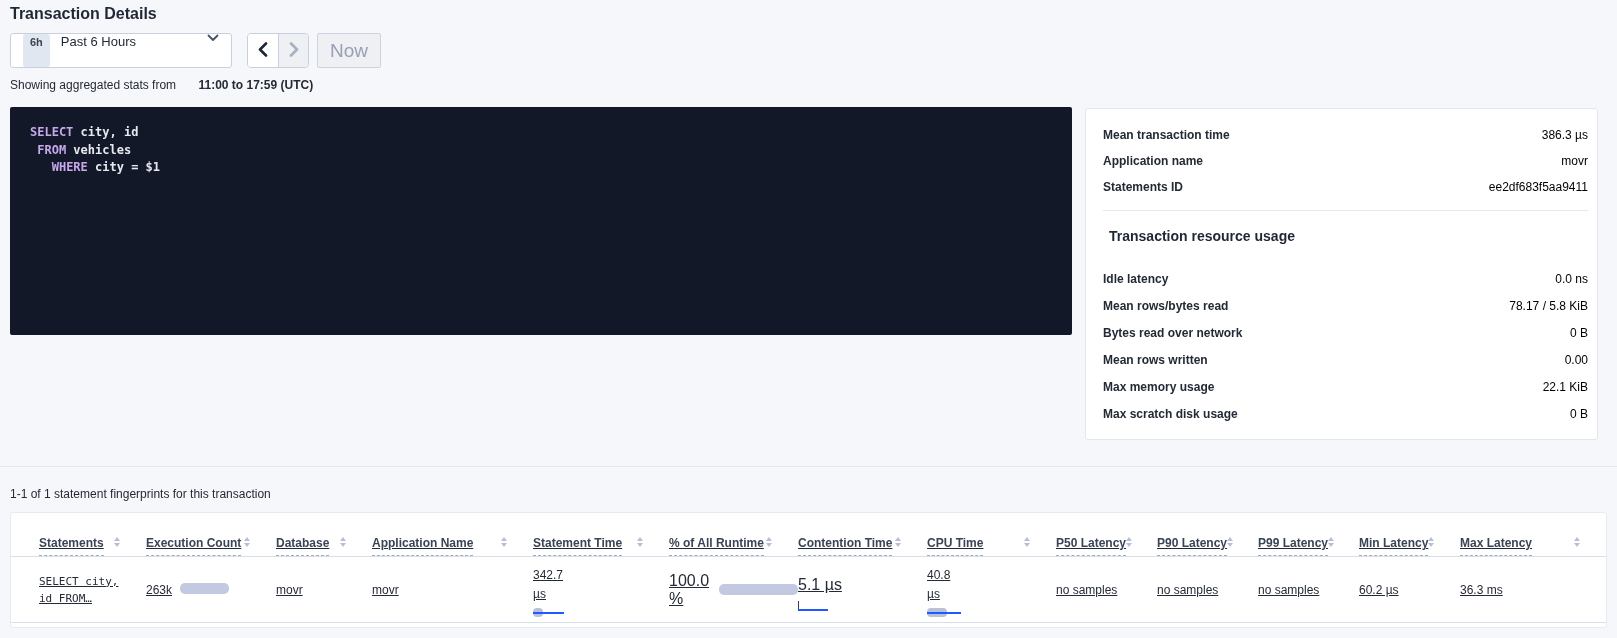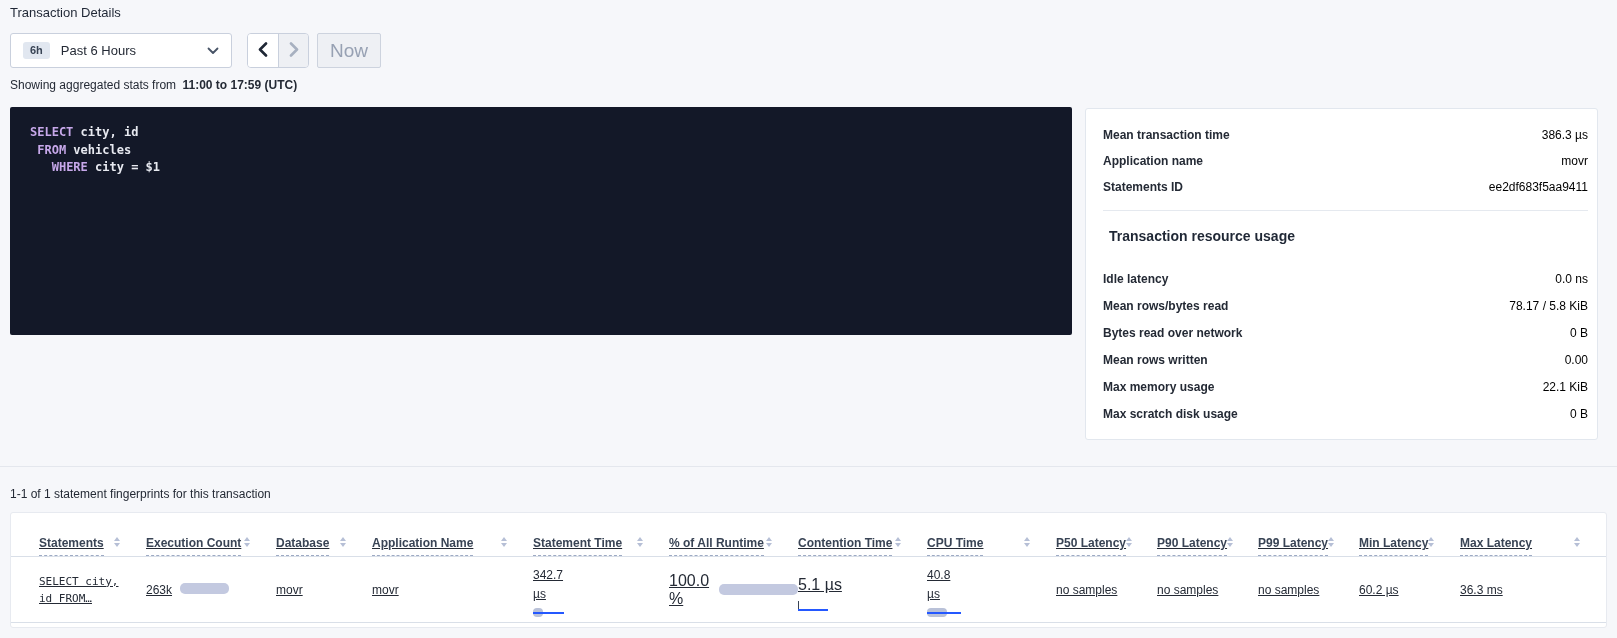--- a/index.html
+++ b/index.html
@@ -5,27 +5,27 @@
   * { box-sizing: border-box; }
   html,body { margin:0; padding:0; }
   body {
     width:1617px; height:638px; overflow:hidden; position:relative;
     background:#f6f7fa;
     font-family:"Liberation Sans", sans-serif;
     color:#242a35;
   }
   .page-title {
     position:absolute; left:10px; top:5px; margin:0;
-    font-size:13px; font-weight:400; color:#1f2735;
+    font-size:16px; font-weight:700; color:#1f2735;
   }
   
   .time-row { position:absolute; left:10px; top:33px; display:flex; height:35px; }
   .dropdown {
     width:222px; height:35px; background:#fff; border:1px solid #c9d0dd; border-radius:3px;
-    display:flex; align-items:center; padding:0 12px; cursor:pointer;
+    display:flex; padding:0 12px; cursor:pointer;
   }
   .badge {
     background:#e1e7f0; color:#394455; font-size:11px; font-weight:700;
     border-radius:3px; padding:3px 7px; line-height:1;
   }
   .dd-label { font-size:13px; color:#242a35; margin-left:11px; }
   .dd-chev { margin-left:auto; display:flex; }
   .arrow-group {
     display:flex; margin-left:15px; border:1px solid #c9d0dd; border-radius:4px; overflow:hidden; height:35px;
   }
@@ -33,21 +33,21 @@
     width:30px; height:33px; border:none; display:flex; align-items:center; justify-content:center;
     background:#fff; cursor:pointer; padding:0;
   }
   .arrow-btn.disabled { background:#eef0f4; cursor:default; }
   .arrow-btn + .arrow-btn { border-left:1px solid #c9d0dd; }
   .now-btn {
     margin-left:8px; height:35px; padding:0 12px; background:#eef0f4; border:1px solid #cdd3de;
     border-radius:2px; font-size:19px; color:#97a1b3; font-family:inherit; cursor:default;
   }
   .stats-line { position:absolute; left:10px; top:78px; font-size:12px; color:#242a35; }
-  .stats-line b { margin-left:3px; }
+  .stats-line b { margin-left:19px; }
   
   .sql-box {
     position:absolute; left:10px; top:107px; width:1062px; height:228px;
     background:#131828; border-radius:2px; padding:17px 20px;
   }
   .sql-line {
     font-family:"DejaVu Sans Mono", monospace; font-size:12px; line-height:17.5px;
     font-weight:700; color:#e7e9f0; white-space:pre;
   }
   .sql-line .kw { color:#c7a8ea; }

